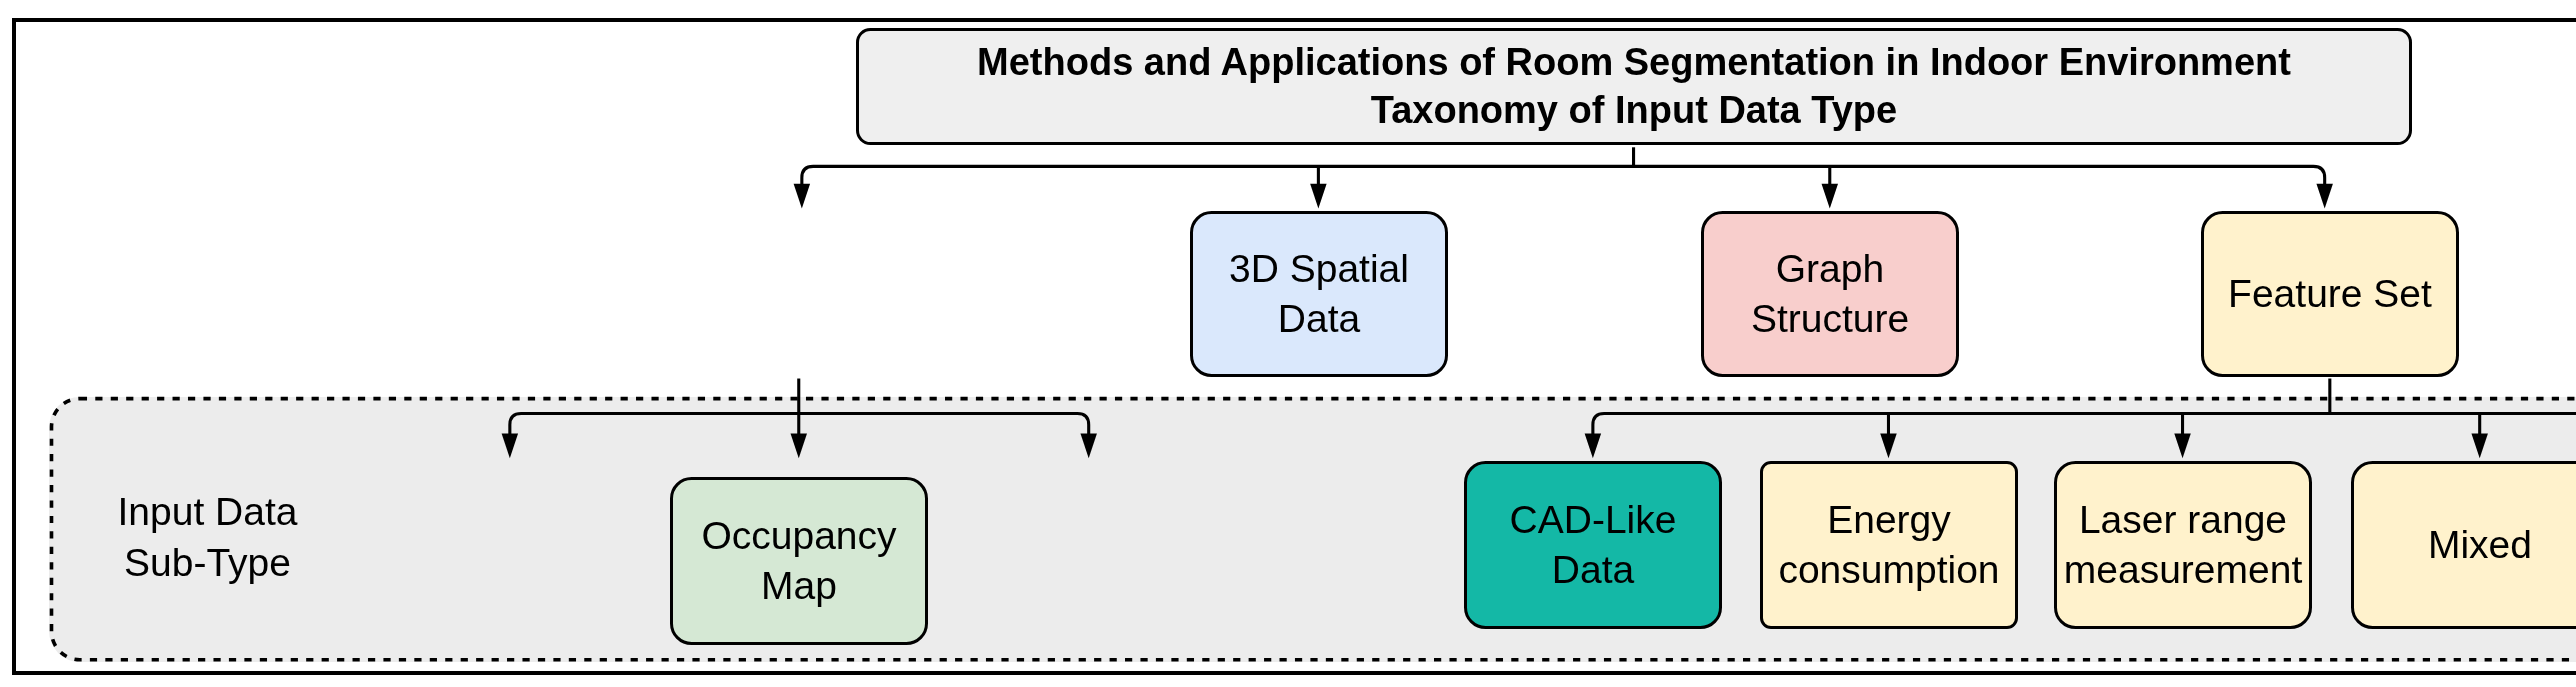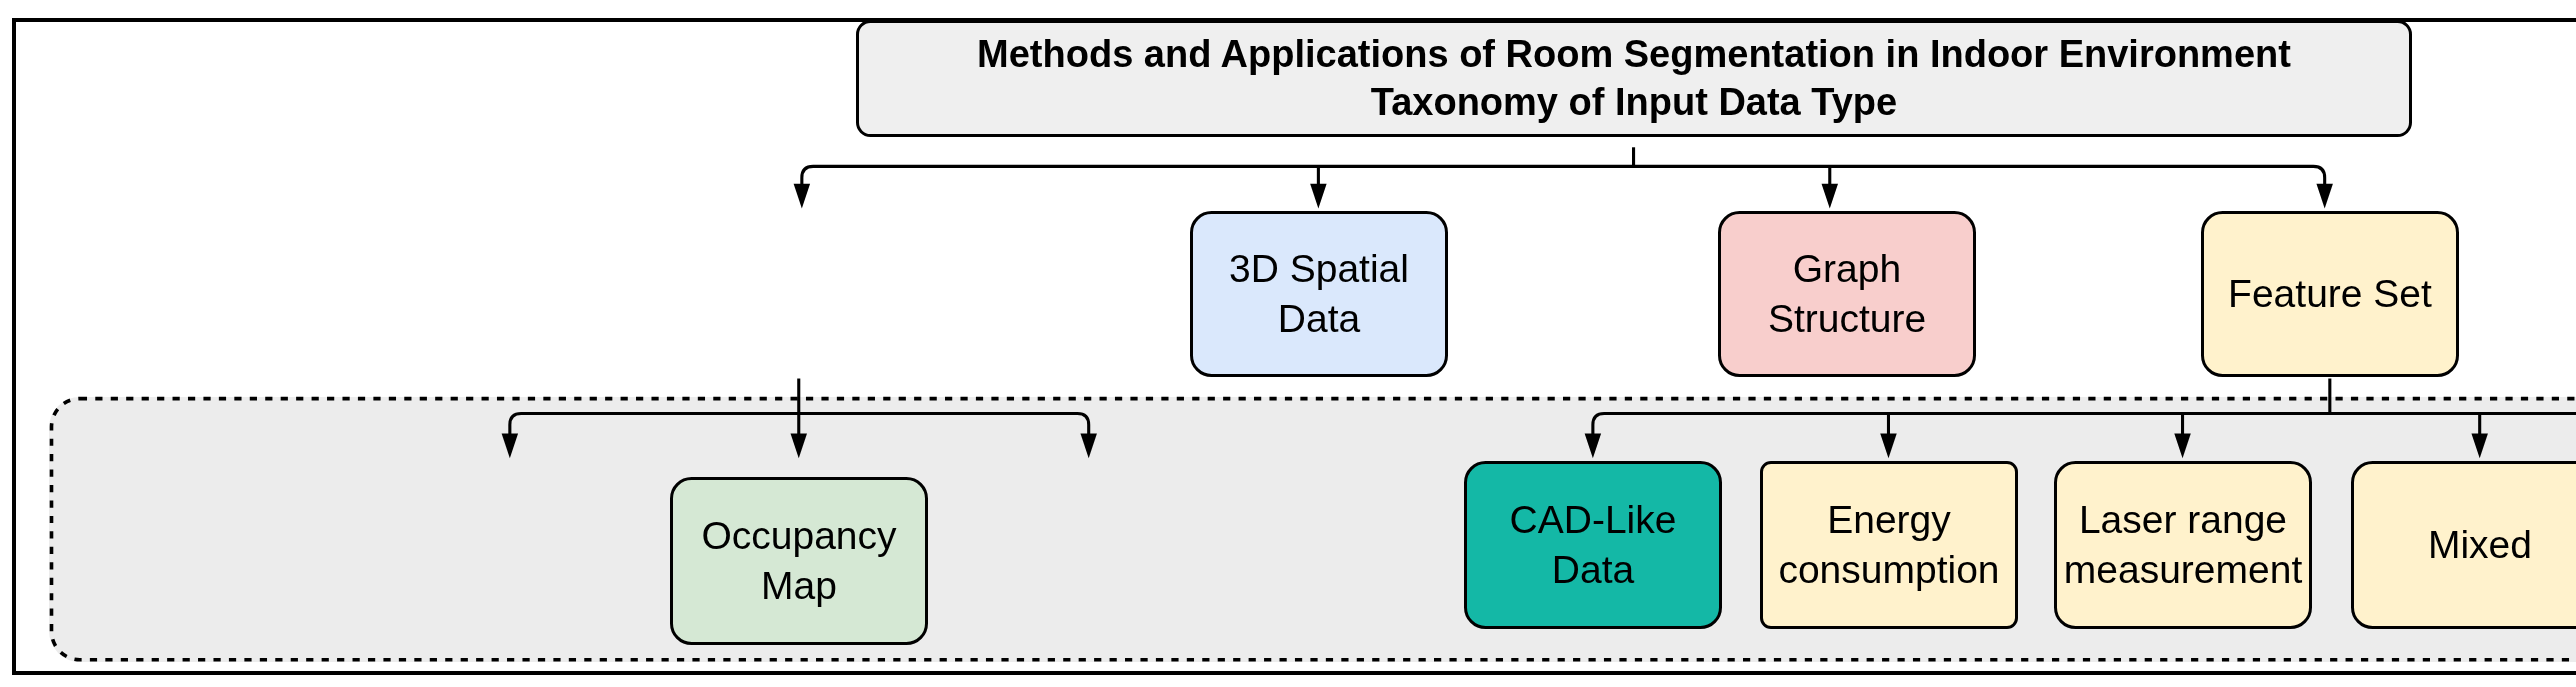--- a/index.html
+++ b/index.html
@@ -42,21 +42,21 @@
     align-items: center;
     justify-content: center;
     text-align: center;
     font-size: 39px;
     line-height: 1.27;
     color: #000;
     white-space: pre-line;
   }
   .title-node {
     position: absolute;
-    left: 856px; top: 20px;
+    left: 856px; top: 28px;
     width: 1556px; height: 117px;
     box-sizing: border-box;
     border: 3.1px solid #000;
     border-radius: 14.4px;
     display: flex;
     align-items: center;
     justify-content: center;
     text-align: center;
     font-size: 38px;
     font-weight: 700;
@@ -96,24 +96,26 @@
 
   <div class="frame"></div>
 
   <div class="subtype-container" style="background: rgb(236, 236, 236);"></div>
 
   <div class="title-node" style="background: rgb(239, 239, 239);">Methods and Applications of Room Segmentation in Indoor Environment
 Taxonomy of Input Data Type</div>
 
   <div class="node row2" style="left: 1190px; background: rgb(218, 232, 252);">3D Spatial
 Data</div>
-  <div class="node row2" style="left: 1701px; background: rgb(248, 206, 204); margin-left: 17px;">Graph
+  <div class="node row2" style="left: 1701px; background: rgb(248, 206, 204);">Graph
 Structure</div>
   <div class="node row2" style="left: 2201px; background: rgb(255, 242, 204);">Feature Set</div>
 
+  <div class="side-label">Input Data
+Sub-Type</div>
 
   <div class="node row3" style="left: 670px; background: rgb(213, 232, 212); margin-top: 16px;">Occupancy
 Map</div>
 
   <div class="node row3" style="left: 1464px; background: #14b8a6;">CAD-Like
 Data</div>
   <div class="node row3" style="left: 1760px; background: rgb(255, 242, 204); border-radius: 11px;">Energy
 consumption</div>
   <div class="node row3" style="left: 2054px; background: rgb(255, 242, 204);">Laser range
 measurement</div>

